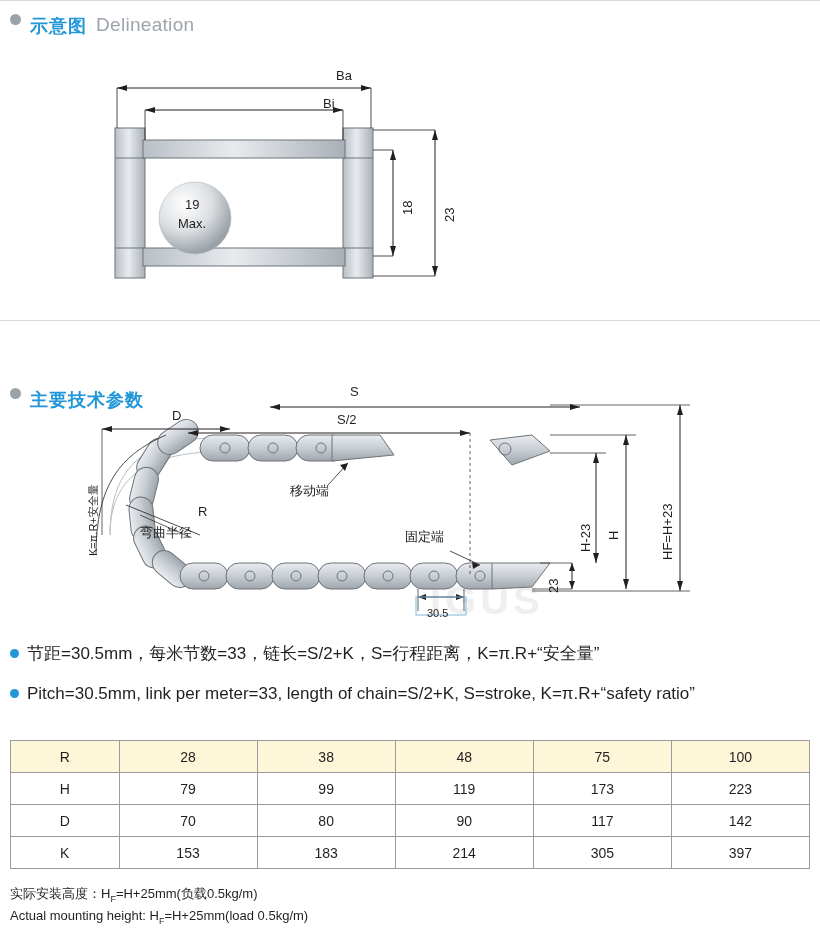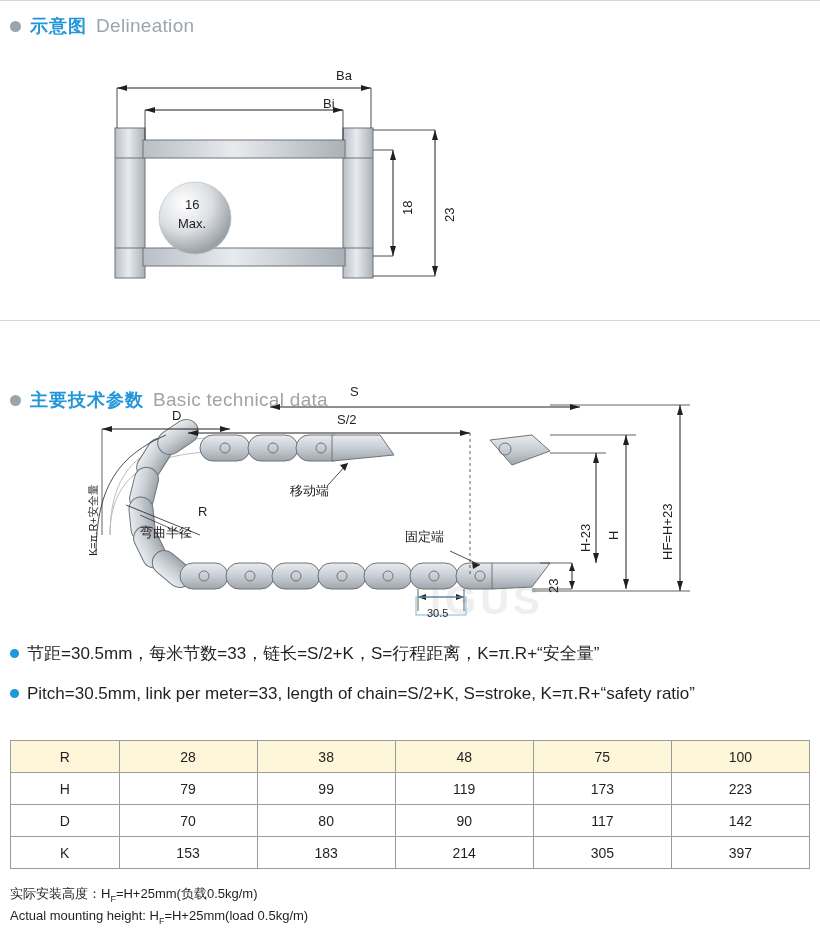--- a/index.html
+++ b/index.html
@@ -18,21 +18,21 @@
   .page {
     position: relative;
     width: 820px;
     height: 940px;
   }
 
   
   .sec-head {
     position: absolute;
     display: flex;
-    align-items: center;
+    align-items: flex-start;
     gap: 9px;
   }
   .sec-bullet {
     width: 11px;
     height: 11px;
     border-radius: 50%;
     background: #9aa4ab;
     display: inline-block;
     flex: 0 0 auto;
   }
@@ -184,31 +184,30 @@
 
     <line x1="340" y1="72" x2="340" y2="218" stroke="#231f20" stroke-width="1"></line>
     <polygon points="340,72 337,82 343,82" fill="#231f20"></polygon>
     <polygon points="340,218 337,208 343,208" fill="#231f20"></polygon>
     <line x1="278" y1="72" x2="340" y2="72" stroke="#231f20" stroke-width="0.8"></line>
     <line x1="278" y1="218" x2="340" y2="218" stroke="#231f20" stroke-width="0.8"></line>
   </svg>
 
   <div class="dim" style="left:323px; top:68px;margin-left:13px;">Ba</div>
   <div class="dim" style="left:323px; top:96px;">Bi</div>
-  <div class="dim" style="left:185px; top:197px;">16</div>
+  <div class="dim" style="left:185px; top:197px;">19</div>
   <div class="dim" style="left:178px; top:216px;">Max.</div>
   <div class="dim vert" style="left:400px; top:215px;">18</div>
   <div class="dim vert" style="left:442px; top:222px;">23</div>
 
   <div class="rule" style="top:320px;"></div>
 
   <div class="sec-head" style="left:10px; top:344px;margin-top:44px;">
     <span class="sec-bullet"></span>
     <span class="sec-cn">主要技术参数</span>
-    <span class="sec-en">Basic technical data</span>
   </div>
 
   <div class="watermark">IGUS</div>
 
   <svg width="660" height="250" viewBox="0 0 660 250" style="position:absolute;left:80px;top:385px;">
     <defs>
       <linearGradient id="lnk" x1="0" y1="0" x2="0" y2="1">
         <stop offset="0%" stop-color="#e9ecef"></stop>
         <stop offset="50%" stop-color="#c8ced4"></stop>
         <stop offset="100%" stop-color="#9ea5ac"></stop>

